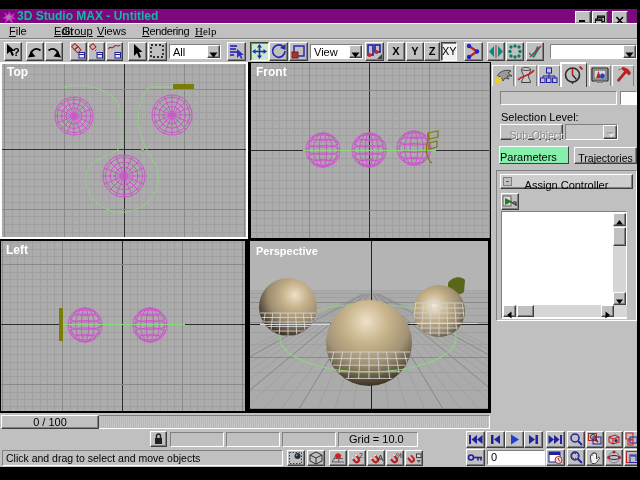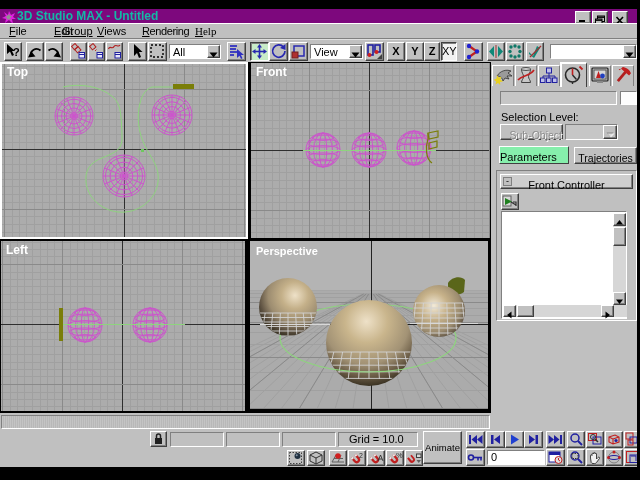--- a/index.html
+++ b/index.html
@@ -714,20 +714,21 @@
             <line x1="410" y1="261.5" x2="478" y2="261.5"></line>
           </g>
 <path d="M280,276 A88,34 0 0 0 456,276" fill="none" stroke="#8ed47e" stroke-width="1.2"></path>
 </g>
 <text x="256" y="193" font-size="11" font-weight="bold" fill="#fff" font-family="Liberation Sans">Perspective</text>
 </svg>
 </div>
 
 <div class="abs chrome" style="left:0;top:413px;width:491px;height:17px;"></div>
 <div class="abs sunken" style="left:1px;top:415px;width:489px;height:14px;background:repeating-linear-gradient(90deg,#c4c4c4 0 1px,#b8b8b8 1px 2px);"></div>
+<div class="abs btn txt" style="left:1px;top:415px;width:98px;height:14px;text-align:center;line-height:12px;">0 / 100</div>
 
 <div class="abs chrome" style="left:491px;top:62px;width:149px;height:368px;"></div>
 <div id="panel">
 
 <div class="abs" style="left:492px;top:65px;width:22px;height:21px;border:1px solid #808080;border-bottom:none;border-top:1px solid #fff;border-left:1px solid #fff;">
 <svg width="20" height="19" viewBox="0 0 20 19">
           <path d="M4,10 C7,5 13,3 18,5 L15,7 L19,10 L14,10 L16,13 L12,12 L10,15 C9,11 6,10 4,10 Z" fill="#9a9a9a" stroke="#303030" stroke-width="0.8"></path>
           <path d="M4,9 l1.6,2.6 2.8,-0.8 -1,2.8 2.6,1.8 -3,0.6 0.2,3 -2.2,-2 -2.6,1.4 0.8,-3 -2.6,-1.6 2.8,-1 Z" fill="#e8d020"></path>
         </svg>
 </div>
@@ -795,21 +796,21 @@
             <path d="M2.5,4.5 L9.5,4.5 L6,8.5 Z" fill="#868686"></path>
             <path d="M3.5,5.5 L10.5,5.5 L7,9.5 Z" fill="#fff" opacity="0.7"></path>
           </svg></div>
 </div>
 
 <div class="abs" style="left:499px;top:146px;width:70px;height:18px;background:#86efac;border:1px solid #404040;border-top:1px solid #fff;border-left:1px solid #fff;text-align:left;"><span class="txt" style="line-height:16px;">Parameters</span></div>
 <div class="abs btn" style="left:574px;top:147px;width:63px;height:17px;text-align:center;"><span style="font-size:10.5px;line-height:15px;">Trajectories</span></div>
 
 <div class="abs" style="left:496px;top:170px;width:141px;height:151px;border-top:1px solid #808080;border-left:1px solid #808080;border-bottom:1px solid #fff;border-right:1px solid #fff;"></div>
 <div class="abs btn" style="left:500px;top:174px;width:133px;height:15px;background:#cecece;text-align:center;">
-<span style="font-size:11px;line-height:13px;">Front Controller</span>
+<span style="font-size:11px;line-height:13px;">Assign Controller</span>
 <div class="abs" style="left:2px;top:2px;width:9px;height:9px;border:1px solid #808080;background:#c0c0c0;font-size:9px;line-height:7px;text-align:center;">-</div>
 </div>
 <div class="abs btn" style="left:501px;top:193px;width:18px;height:17px;">
 <svg width="16" height="15" viewBox="0 0 16 15">
           <rect x="1" y="2" width="8" height="10" fill="#d8d8d8" stroke="#606060"></rect>
           <path d="M3,4 L10,7.5 L3,11 Z" fill="#208020"></path>
           <path d="M9,8 L14,11 M11,8 L14,8 L14,12" stroke="#303030" stroke-width="1.2" fill="none"></path>
         </svg>
 </div>
 
@@ -838,20 +839,21 @@
         <rect x="4" y="6" width="7" height="6" fill="#202020"></rect>
         <path d="M5.5 6 V4 a2 2 0 0 1 4 0 V6" fill="none" stroke="#202020" stroke-width="1.5"></path>
       </svg>
 </div>
 <div class="abs sunken" style="left:170px;top:432px;width:54px;height:15px;"></div>
 <div class="abs sunken" style="left:226px;top:432px;width:54px;height:15px;"></div>
 <div class="abs sunken" style="left:282px;top:432px;width:54px;height:15px;"></div>
 <div class="abs sunken txt" style="left:338px;top:432px;width:80px;height:15px;line-height:13px;padding-left:10px;">Grid = 10.0</div>
 
 <div class="abs chrome" style="left:0;top:448px;width:640px;height:19px;"></div>
+<div class="abs sunken txt" style="left:2px;top:450px;width:281px;height:16px;line-height:14px;padding-left:3px;font-size:10.5px;">Click and drag to select and move objects</div>
 <div id="row2btns">
 <div class="abs btn" style="left:287px;top:450px;width:18px;height:16px;">
 <svg width="16" height="14" viewBox="0 0 16 14">
           <rect x="1.5" y="1.5" width="12" height="11" fill="none" stroke="#404040" stroke-dasharray="1.5,1.5"></rect>
           <circle cx="9.5" cy="5" r="3" fill="#203040"></circle>
           <circle cx="8.7" cy="4.2" r="1" fill="#8090a0"></circle>
         </svg>
 </div>
 <div class="abs btn" style="left:307px;top:450px;width:18px;height:16px;">
 <svg width="16" height="14" viewBox="0 0 16 14">
@@ -903,21 +905,20 @@
 <svg width="16" height="14" viewBox="0 0 16 14">
           <g transform="rotate(-40 6 8)">
             <path d="M2.5,4.5 L2.5,8.5 a3,3 0 0 0 6,0 L8.5,4.5 L6.7,4.5 L6.7,8.5 a1,1 0 0 1 -2,0 L4.7,4.5 Z" fill="#c02020"></path>
           </g>
           <rect x="10.5" y="3" width="4.5" height="3.5" fill="#d8d8d8" stroke="#404040"></rect>
           <path d="M10.5,9 L15,9 L12.75,12 Z" fill="#606060"></path>
         </svg>
 </div>
 </div>
 
-<div class="abs btn" style="left:423px;top:431px;width:39px;height:33px;text-align:center;line-height:31px;font-size:9.5px;">Animate</div>
 <div id="timectrl">
 
 <div class="abs btn" style="left:466px;top:431px;width:19px;height:17px;">
 <svg width="17" height="15" viewBox="0 0 17 15">
           <g fill="#2020a0">
             <rect x="2" y="3" width="2" height="9"></rect>
             <path d="M10,3 L10,12 L4.5,7.5 Z"></path>
             <path d="M15.5,3 L15.5,12 L10,7.5 Z"></path>
           </g>
         </svg>

